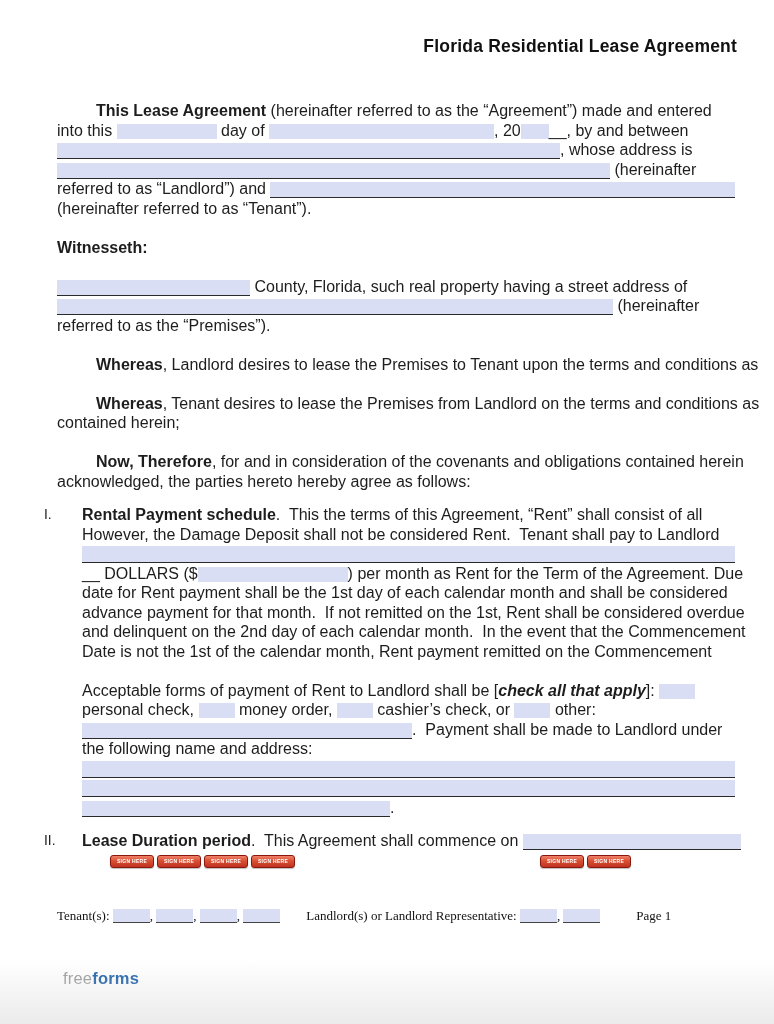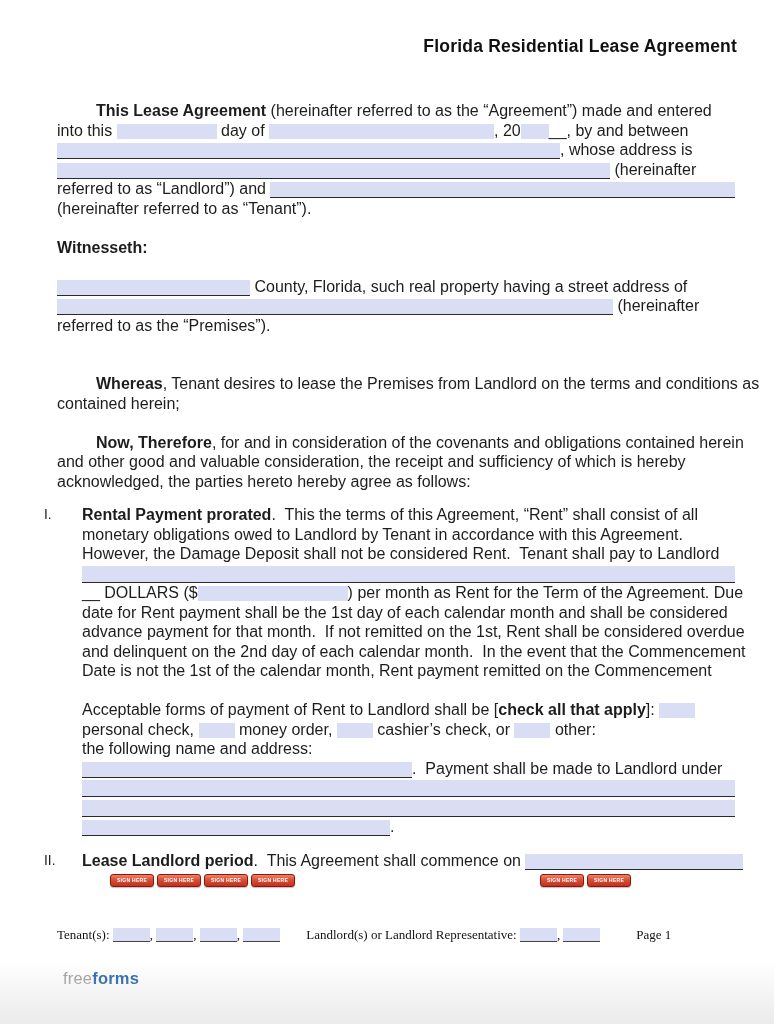--- a/index.html
+++ b/index.html
@@ -18,21 +18,21 @@
   .content { position:absolute; left:57px; top:0; width:680px; }
   .doc-title {
     margin-top:36px; text-align:right; font-weight:bold; font-size:17.5px;
     letter-spacing:0.2px; color:#111;
   }
   .line {
     white-space:pre; height:19.5px; line-height:19.5px; font-size:16px;
   }
   .line .t { white-space:pre; }
   .b  { font-weight:bold; }
-  .bi { font-weight:bold; }
+  .bi { font-weight:bold; font-style:italic; }
   .indent { padding-left:39px; display:inline-block; }
   .field {
     display:inline-block; background:#d9def5; height:15px; vertical-align:-3px;
   }
   .field.u { border-bottom:1px solid #2a2a2a; height:16px; vertical-align:-4px; }
   .gap  { height:19.5px; }
   .gap2 { height:14px; }
   .section { position:relative; padding-left:25px; }
   .secnum { position:absolute; left:-13px; top:0; font-size:13.8px; line-height:19.5px; }
   .fieldline { height:19.5px; line-height:19.5px; }
@@ -86,67 +86,66 @@
 
     <div>
       <div class="line"><span class="field u" style="width:193px"></span><span class="t"> County, Florida, such real property having a street address of</span></div>
       <div class="line"><span class="field u" style="width:556px"></span><span class="t"> (hereinafter</span></div>
       <div class="line"><span class="t">referred to as the “Premises”).</span></div>
     </div>
 
     <div class="gap"></div>
 
     <div>
+      <div class="line"><span class="indent"></span><span class="t b">Whereas</span><span class="t">, Landlord desires to lease the Premises to Tenant upon the terms and conditions as</span></div>
     </div>
 
     <div class="gap"></div>
 
     <div>
       <div class="line"><span class="indent"></span><span class="t b">Whereas</span><span class="t">, Tenant desires to lease the Premises from Landlord on the terms and conditions as</span></div>
       <div class="line"><span class="t">contained herein;</span></div>
     </div>
 
     <div class="gap"></div>
 
     <div>
       <div class="line"><span class="indent"></span><span class="t b">Now, Therefore</span><span class="t">, for and in consideration of the covenants and obligations contained herein</span></div>
-      <div class="line"><span class="t">and other good and valuable consideration, the receipt and sufficiency of which is hereby</span></div>
       <div class="line"><span class="t">acknowledged, the parties hereto hereby agree as follows:</span></div>
     </div>
 
     <div class="gap2"></div>
 
     <div class="section">
       <div class="secnum">I.</div>
-      <div class="line"><span class="t b">Rental Payment prorated</span><span class="t">.  This the terms of this Agreement, “Rent” shall consist of all</span></div>
-      <div class="line"><span class="t">monetary obligations owed to Landlord by Tenant in accordance with this Agreement.</span></div>
+      <div class="line"><span class="t b">Rental Payment schedule</span><span class="t">.  This the terms of this Agreement, “Rent” shall consist of all</span></div>
       <div class="line"><span class="t">However, the Damage Deposit shall not be considered Rent.  Tenant shall pay to Landlord</span></div>
       <div class="fieldline"><span class="field u" style="width:653px;height:17px"></span></div>
       <div class="line"><span class="t">__ DOLLARS ($</span><span class="field" style="width:150px"></span><span class="t">) per month as Rent for the Term of the Agreement. Due</span></div>
       <div class="line"><span class="t">date for Rent payment shall be the 1st day of each calendar month and shall be considered</span></div>
       <div class="line"><span class="t">advance payment for that month.  If not remitted on the 1st, Rent shall be considered overdue</span></div>
       <div class="line"><span class="t">and delinquent on the 2nd day of each calendar month.  In the event that the Commencement</span></div>
       <div class="line"><span class="t">Date is not the 1st of the calendar month, Rent payment remitted on the Commencement</span></div>
 
       <div class="gap"></div>
 
       <div class="line"><span class="t">Acceptable forms of payment of Rent to Landlord shall be [</span><span class="t bi">check all that apply</span><span class="t">]: </span><span class="field" style="width:36px"></span></div>
       <div class="line"><span class="t">personal check, </span><span class="field" style="width:36px"></span><span class="t"> money order, </span><span class="field" style="width:36px"></span><span class="t"> cashier’s check, or </span><span class="field" style="width:36px"></span><span class="t"> other:</span></div>
+      <div class="line"><span class="field u" style="width:330px"></span><span class="t">.  Payment shall be made to Landlord under</span></div>
       <div class="line"><span class="t">the following name and address:</span></div>
-      <div class="line"><span class="field u" style="width:330px"></span><span class="t">.  Payment shall be made to Landlord under</span></div>
       <div class="fieldline"><span class="field u" style="width:653px;height:17px"></span></div>
       <div class="fieldline"><span class="field u" style="width:653px;height:17px"></span></div>
       <div class="line"><span class="field u" style="width:308px"></span><span class="t">.</span></div>
     </div>
 
     <div class="gap2"></div>
 
     <div class="section">
       <div class="secnum">II.</div>
-      <div class="line"><span class="t b">Lease Landlord period</span><span class="t">.  This Agreement shall commence on </span><span class="field u" style="width:218px"></span></div>
+      <div class="line"><span class="t b">Lease Duration period</span><span class="t">.  This Agreement shall commence on </span><span class="field u" style="width:218px"></span></div>
     </div>
 
     <div class="tabsrow">
       <span class="signtab" style="left:53px">SIGN HERE</span>
       <span class="signtab" style="left:100px">SIGN HERE</span>
       <span class="signtab" style="left:147px">SIGN HERE</span>
       <span class="signtab" style="left:194px">SIGN HERE</span>
       <span class="signtab" style="left:483px">SIGN HERE</span>
       <span class="signtab" style="left:530px">SIGN HERE</span>
     </div>

